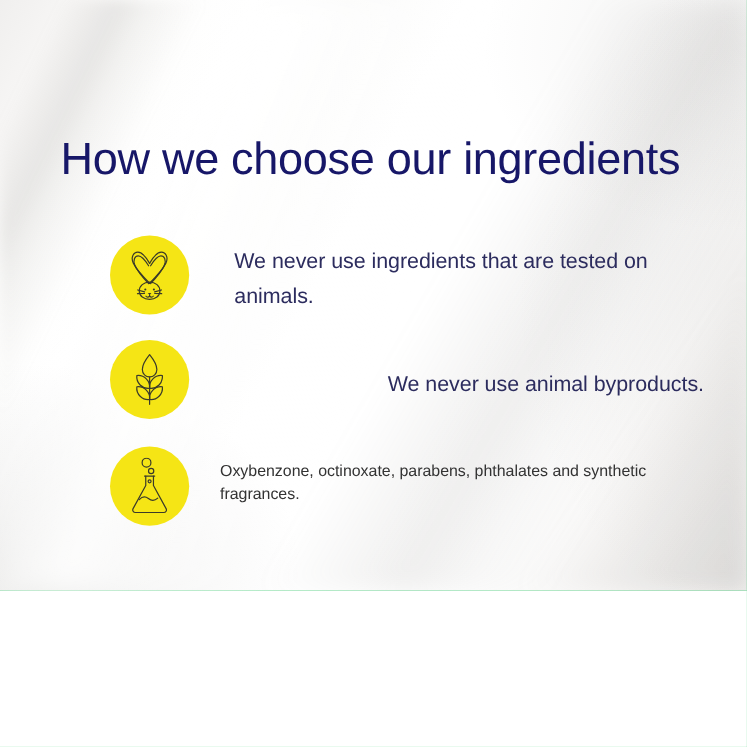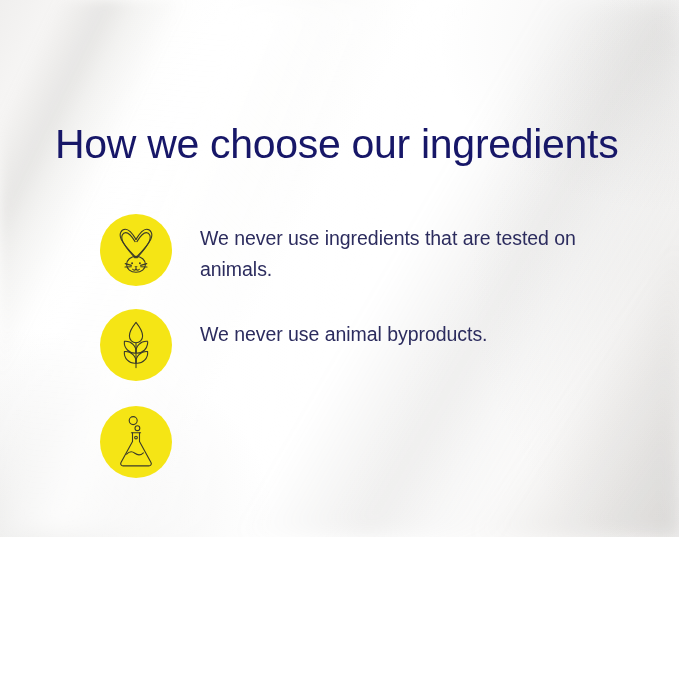--- a/index.html
+++ b/index.html
@@ -140,33 +140,34 @@
     left: 200px;
     width: 440px;
   }
 
   .item-body {
     font-size: 19.5px;
     line-height: 31px;
     color: #2c2c5e;
     font-weight: 400;
     letter-spacing: -0.05px;
+    margin-left: 13px;
   }
 
   .item-sub {
     margin-top: 7px;
     font-size: 14.5px;
     line-height: 21px;
     color: #333333;
     font-weight: 400;
     letter-spacing: -0.02px;
   }
 
   .item-1 .item-text { top: 9px; }
-  .item-2 .item-text { top: 10px; }
+  .item-2 .item-text { top: 25px; text-align: right; }
   .item-3 .item-text { top: 6px; }
 </style>
 </head>
 <body>
 
 <div id="page">
 
   <div class="bg-layer bg-base"></div>
   <div class="bg-layer bg-fold-a"></div>
   <div class="bg-layer bg-fold-b"></div>
@@ -246,18 +247,19 @@
 
               <path d="M17.4 16.8 L26.6 16.8"></path>
 
               <path d="M12.6 38.2 C15.4 35.1 18.2 35.1 20.9 37.2 C23.7 39.4 26.6 39.4 29.4 36.8"></path>
 
               <circle cx="22" cy="21.6" r="1.35"></circle>
             </svg>
           </span>
         </div>
         <div class="item-text">
+          <p class="item-sub">Oxybenzone, octinoxate, parabens, phthalates and synthetic fragrances.</p>
         </div>
       </div>
 
     </div>
   </div>
 </div>
 
 </body></html>

